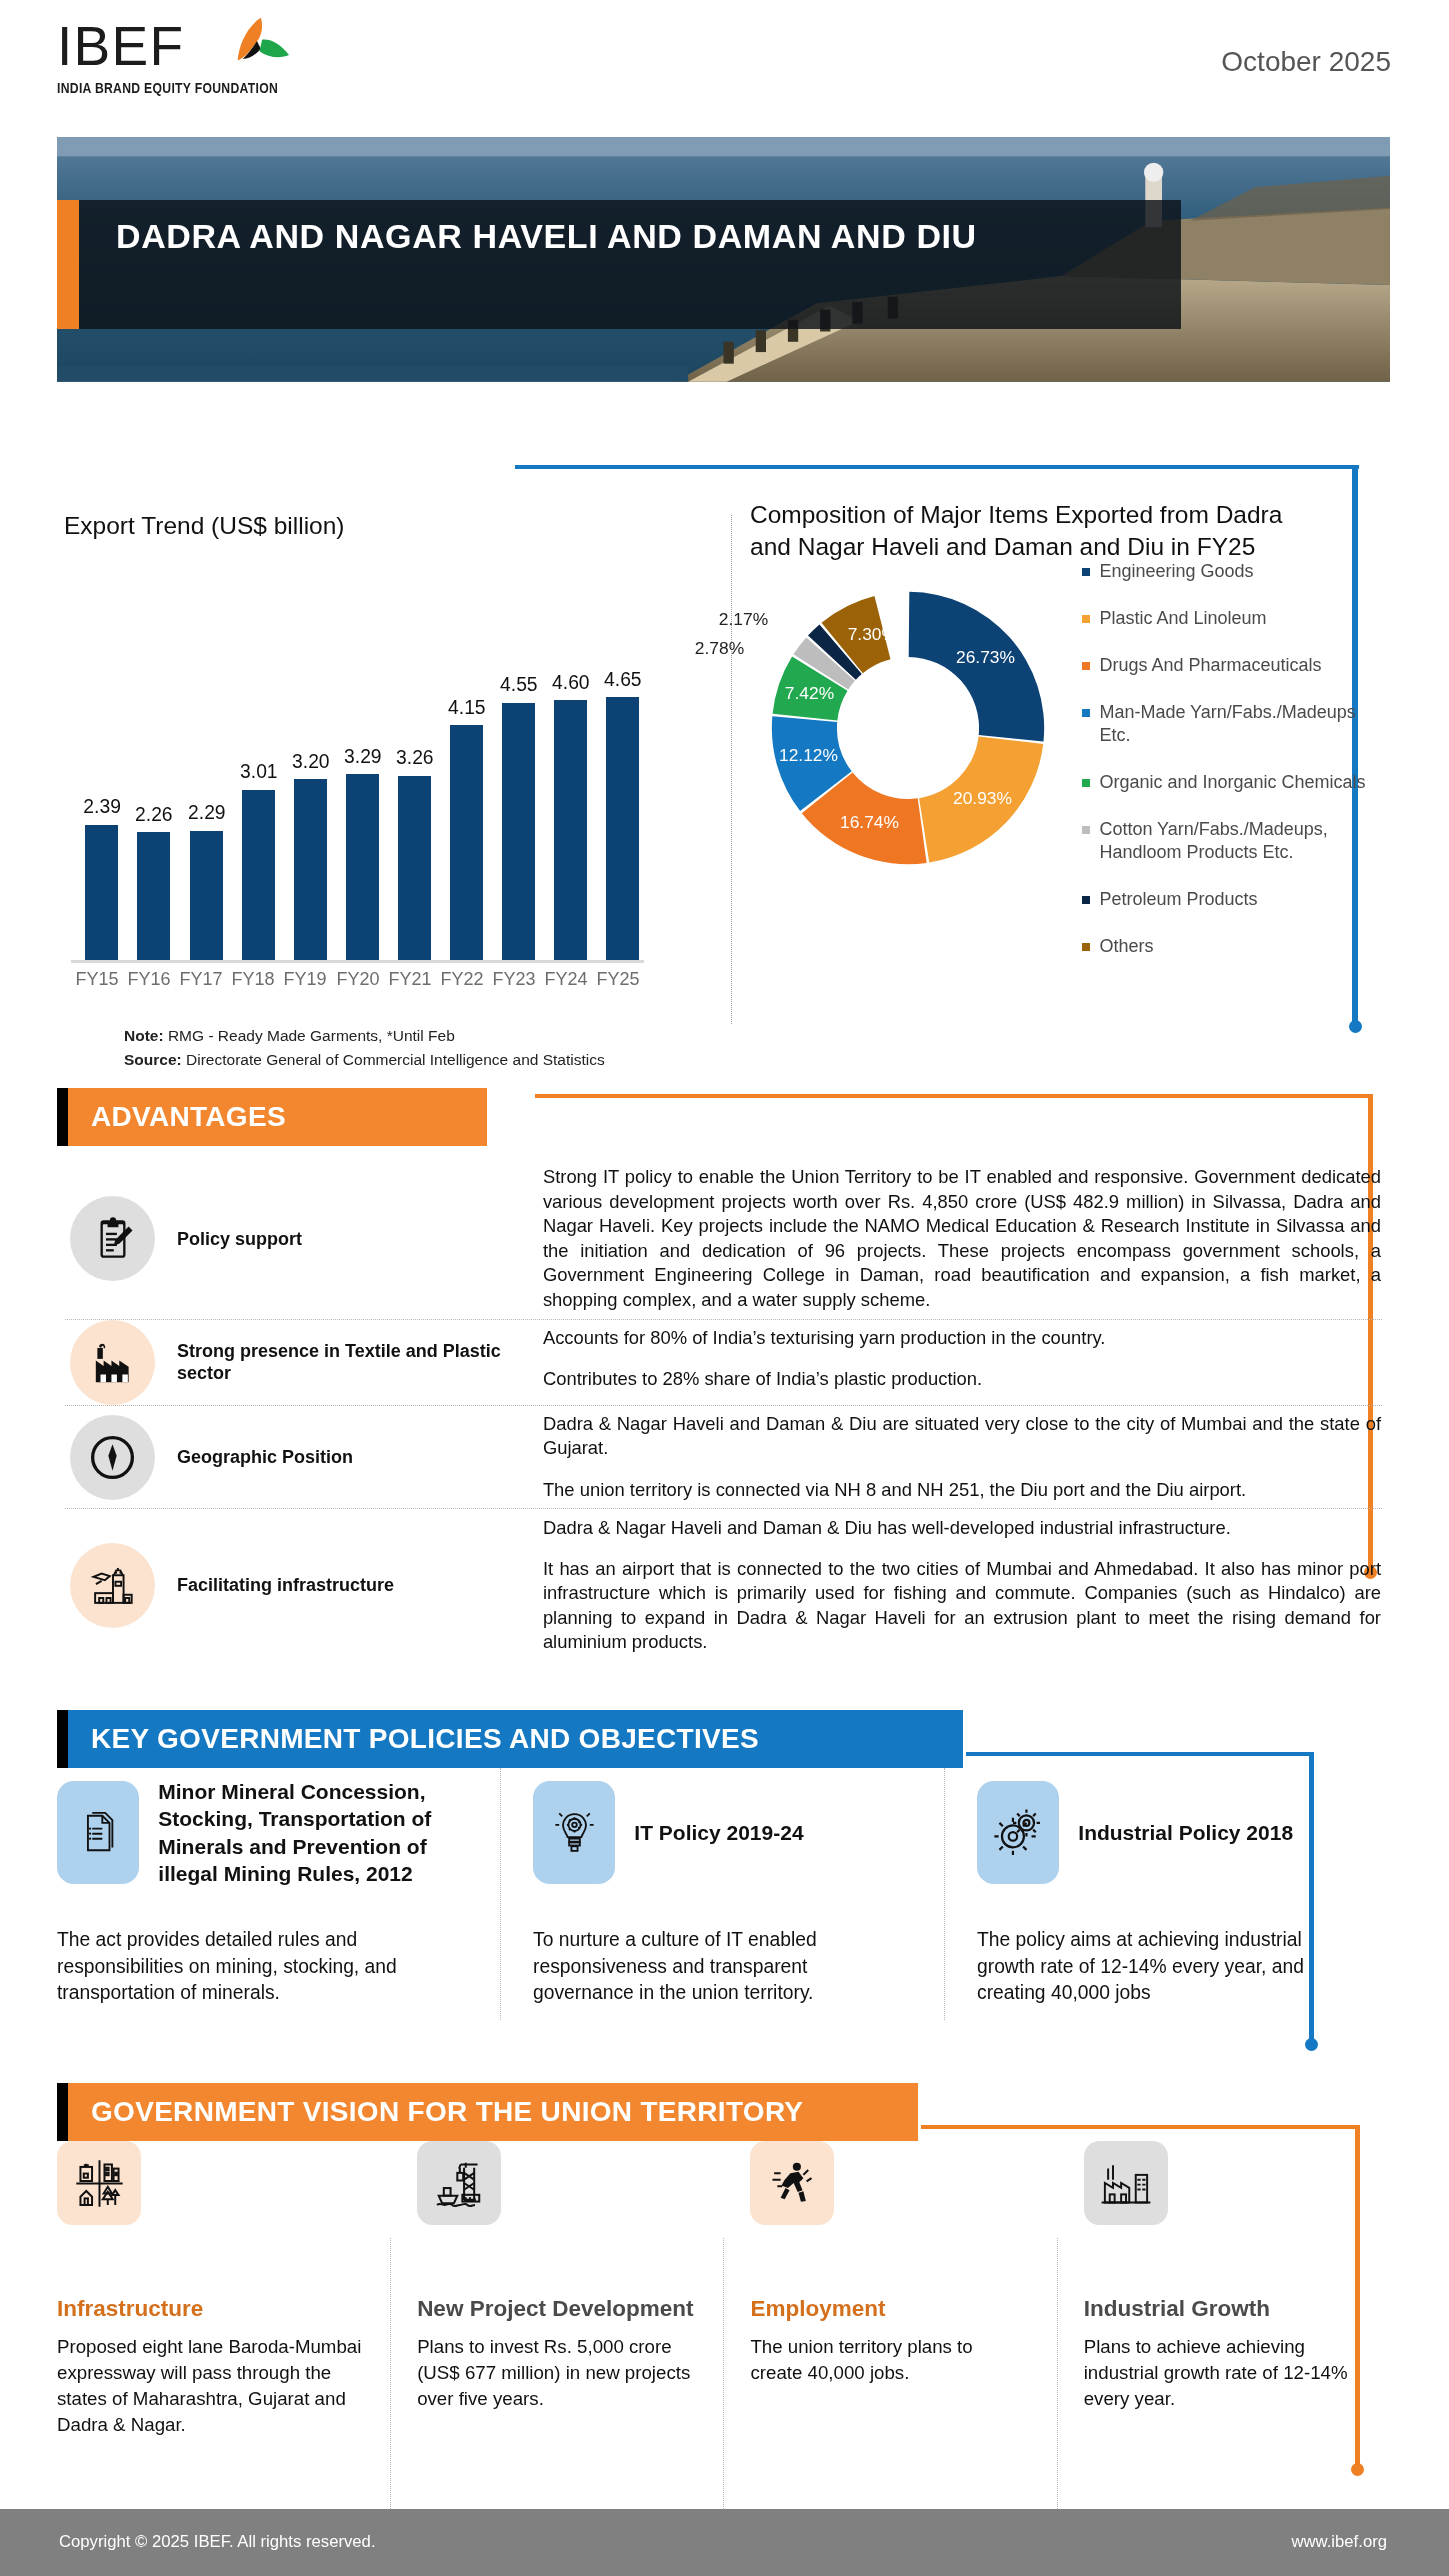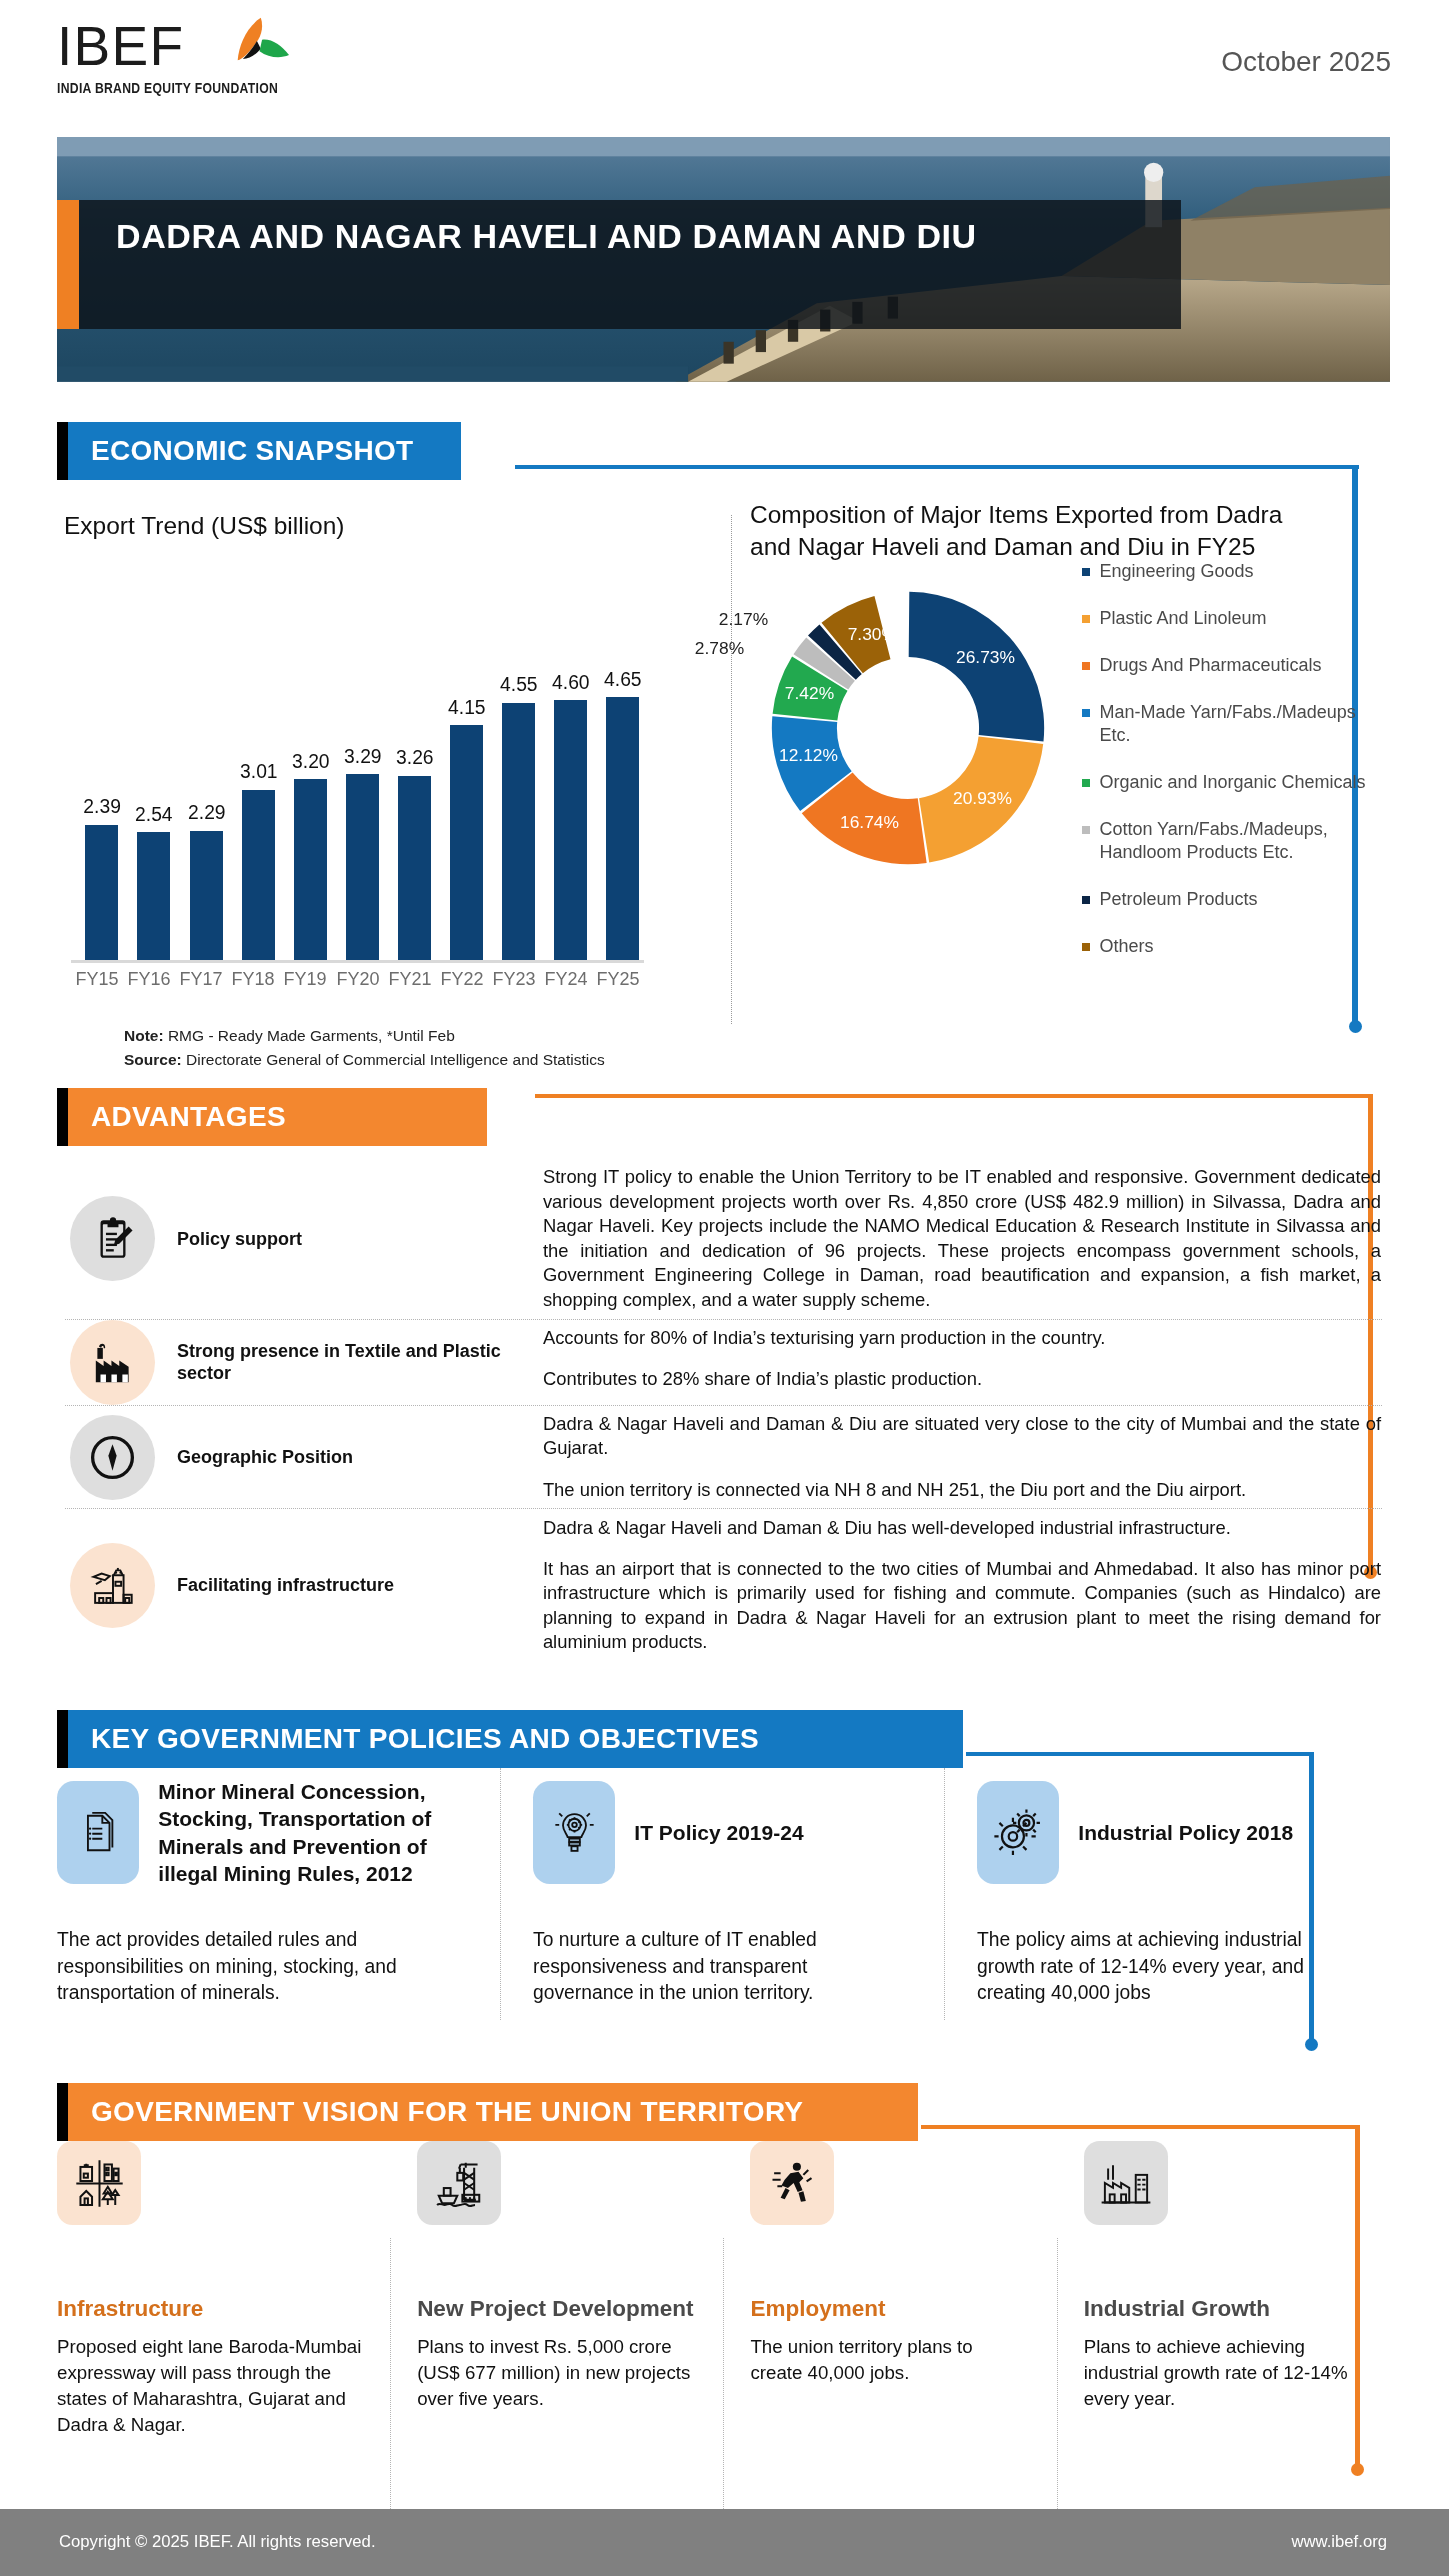--- a/index.html
+++ b/index.html
@@ -161,39 +161,35 @@
       <rect x="1690" y="60" width="26" height="80" fill="#ddd7cc"></rect>
       <circle cx="1703" cy="55" r="15" fill="#eee"></circle>
       <path d="M1760 130 L2070 112 L2070 60 L1860 78 Z" fill="#6d614a" opacity="0.7"></path>
       <rect x="0" y="356" width="980" height="24" fill="#214b66"></rect>
     </svg>
     <div class="banner-overlay"></div>
     <div class="banner-accent"></div>
     <div class="banner-title">DADRA AND NAGAR HAVELI AND DAMAN AND DIU</div>
   </div>
 
-  <div class="secbar blue" style="left:57px; top:422px;">
-    <div class="tick"></div>
-    <div class="fill" style="width:393px;">ECONOMIC SNAPSHOT</div>
-  </div>
 
   <div style="position:absolute;left:515px;top:465px;width:844px;height:3.9px;background:#1479c2;"></div>
   <div style="position:absolute;left:1352px;top:465px;width:6.4px;height:560px;background:#1479c2;border-radius:0 0 0 0;"></div>
   <div class="blue-dot" style="left:1349px;top:1020px;"></div>
 
   <div class="chart-title" style="left:64px; top:512px; width:515px;">Export Trend (US$ billion)</div>
 
   <div class="bars">
       <div class="bar-col" style="left: 9.3px; height: 277px;">
         <div class="bar-rect" style="height: 135px; background: rgb(13, 66, 116);"></div>
         <div class="bar-val" style="bottom: 142px;">2.39</div>
       </div>
       <div class="bar-col" style="left: 61px; height: 277px;">
         <div class="bar-rect" style="height: 128px; background: rgb(13, 66, 116);"></div>
-        <div class="bar-val" style="bottom: 134px;">2.54</div>
+        <div class="bar-val" style="bottom: 134px;">2.26</div>
       </div>
       <div class="bar-col" style="left: 114px; height: 277px;">
         <div class="bar-rect" style="height: 129px; background: rgb(13, 66, 116);"></div>
         <div class="bar-val" style="bottom: 136px;">2.29</div>
       </div>
       <div class="bar-col" style="left: 166px; height: 277px;">
         <div class="bar-rect" style="height: 170px; background: rgb(13, 66, 116);"></div>
         <div class="bar-val" style="bottom: 177px;">3.01</div>
       </div>
       <div class="bar-col" style="left: 218px; height: 277px;">

